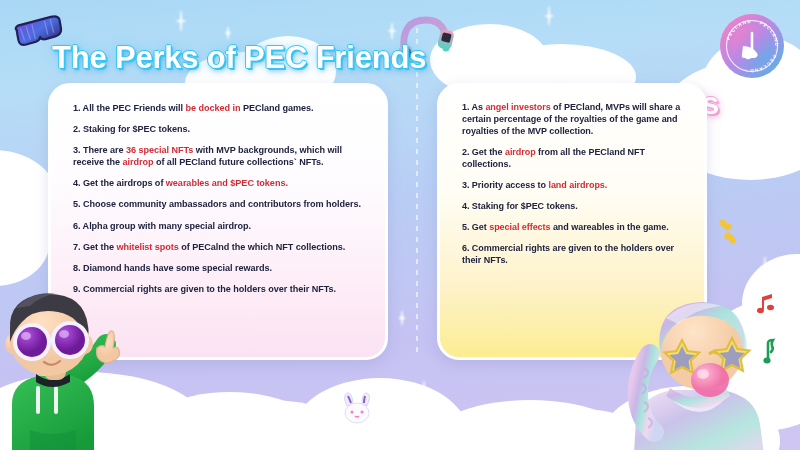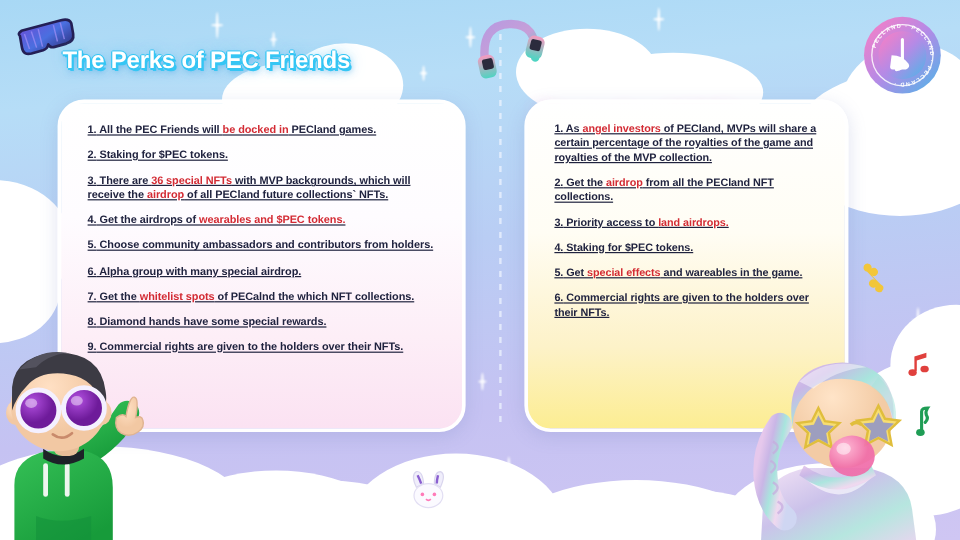--- a/index.html
+++ b/index.html
@@ -53,21 +53,21 @@
 
   
   .divider {
     position:absolute; left:416px; top:28px; width:2px; height:330px;
     background:repeating-linear-gradient(to bottom,#eef4ff 0 5px,transparent 5px 11px);
     opacity:.75;
   }
 
   
   .title {
-    position:absolute; font-size:20px; font-weight:900; letter-spacing:-0.2px;
+    position:absolute; font-size:31px; font-weight:900; letter-spacing:-0.2px;
     white-space:nowrap; font-style:normal; color:#ffffff;
   }
   .title-left {
     left:52px; top:40px;
     text-shadow:
       0 0 1px #36c6f4, 1px 0 0 #36c6f4, -1px 0 0 #36c6f4, 0 1px 0 #36c6f4, 0 -1px 0 #36c6f4,
       2px 2px 0 #36c6f4, 2px 3px 5px rgba(54,150,220,.55), 0 0 12px rgba(120,210,250,.9);
   }
   .title-right {
     left:445px; top:40px;
@@ -89,21 +89,21 @@
     border:3px solid #ffffff;
   }
   .card-right {
     left:437px; top:83px; width:270px; height:277px;
     background:linear-gradient(to bottom,#ffffff 0%,#fffdf4 40%,#fdf2c8 75%,#fced92 100%);
     border:3px solid #ffffff;
   }
 
   .perk {
     font-size:9.1px; line-height:1.33; color:#20233f; font-weight:700;
-    margin-bottom:9px; letter-spacing:-0.05px;text-decoration:underline;
+    margin-bottom:9px; letter-spacing:-0.05px;
   }
   .card-right .perk { font-size:9.0px; margin-bottom:9px; }
   .perk .hl { color:#d32b34; }
 
   
   .visor { position:absolute; left:14px; top:16px; width:52px; height:40px; transform:rotate(-10deg); }
 
   
   .headphones { position:absolute; left:396px; top:10px; width:60px; height:66px; }
 

